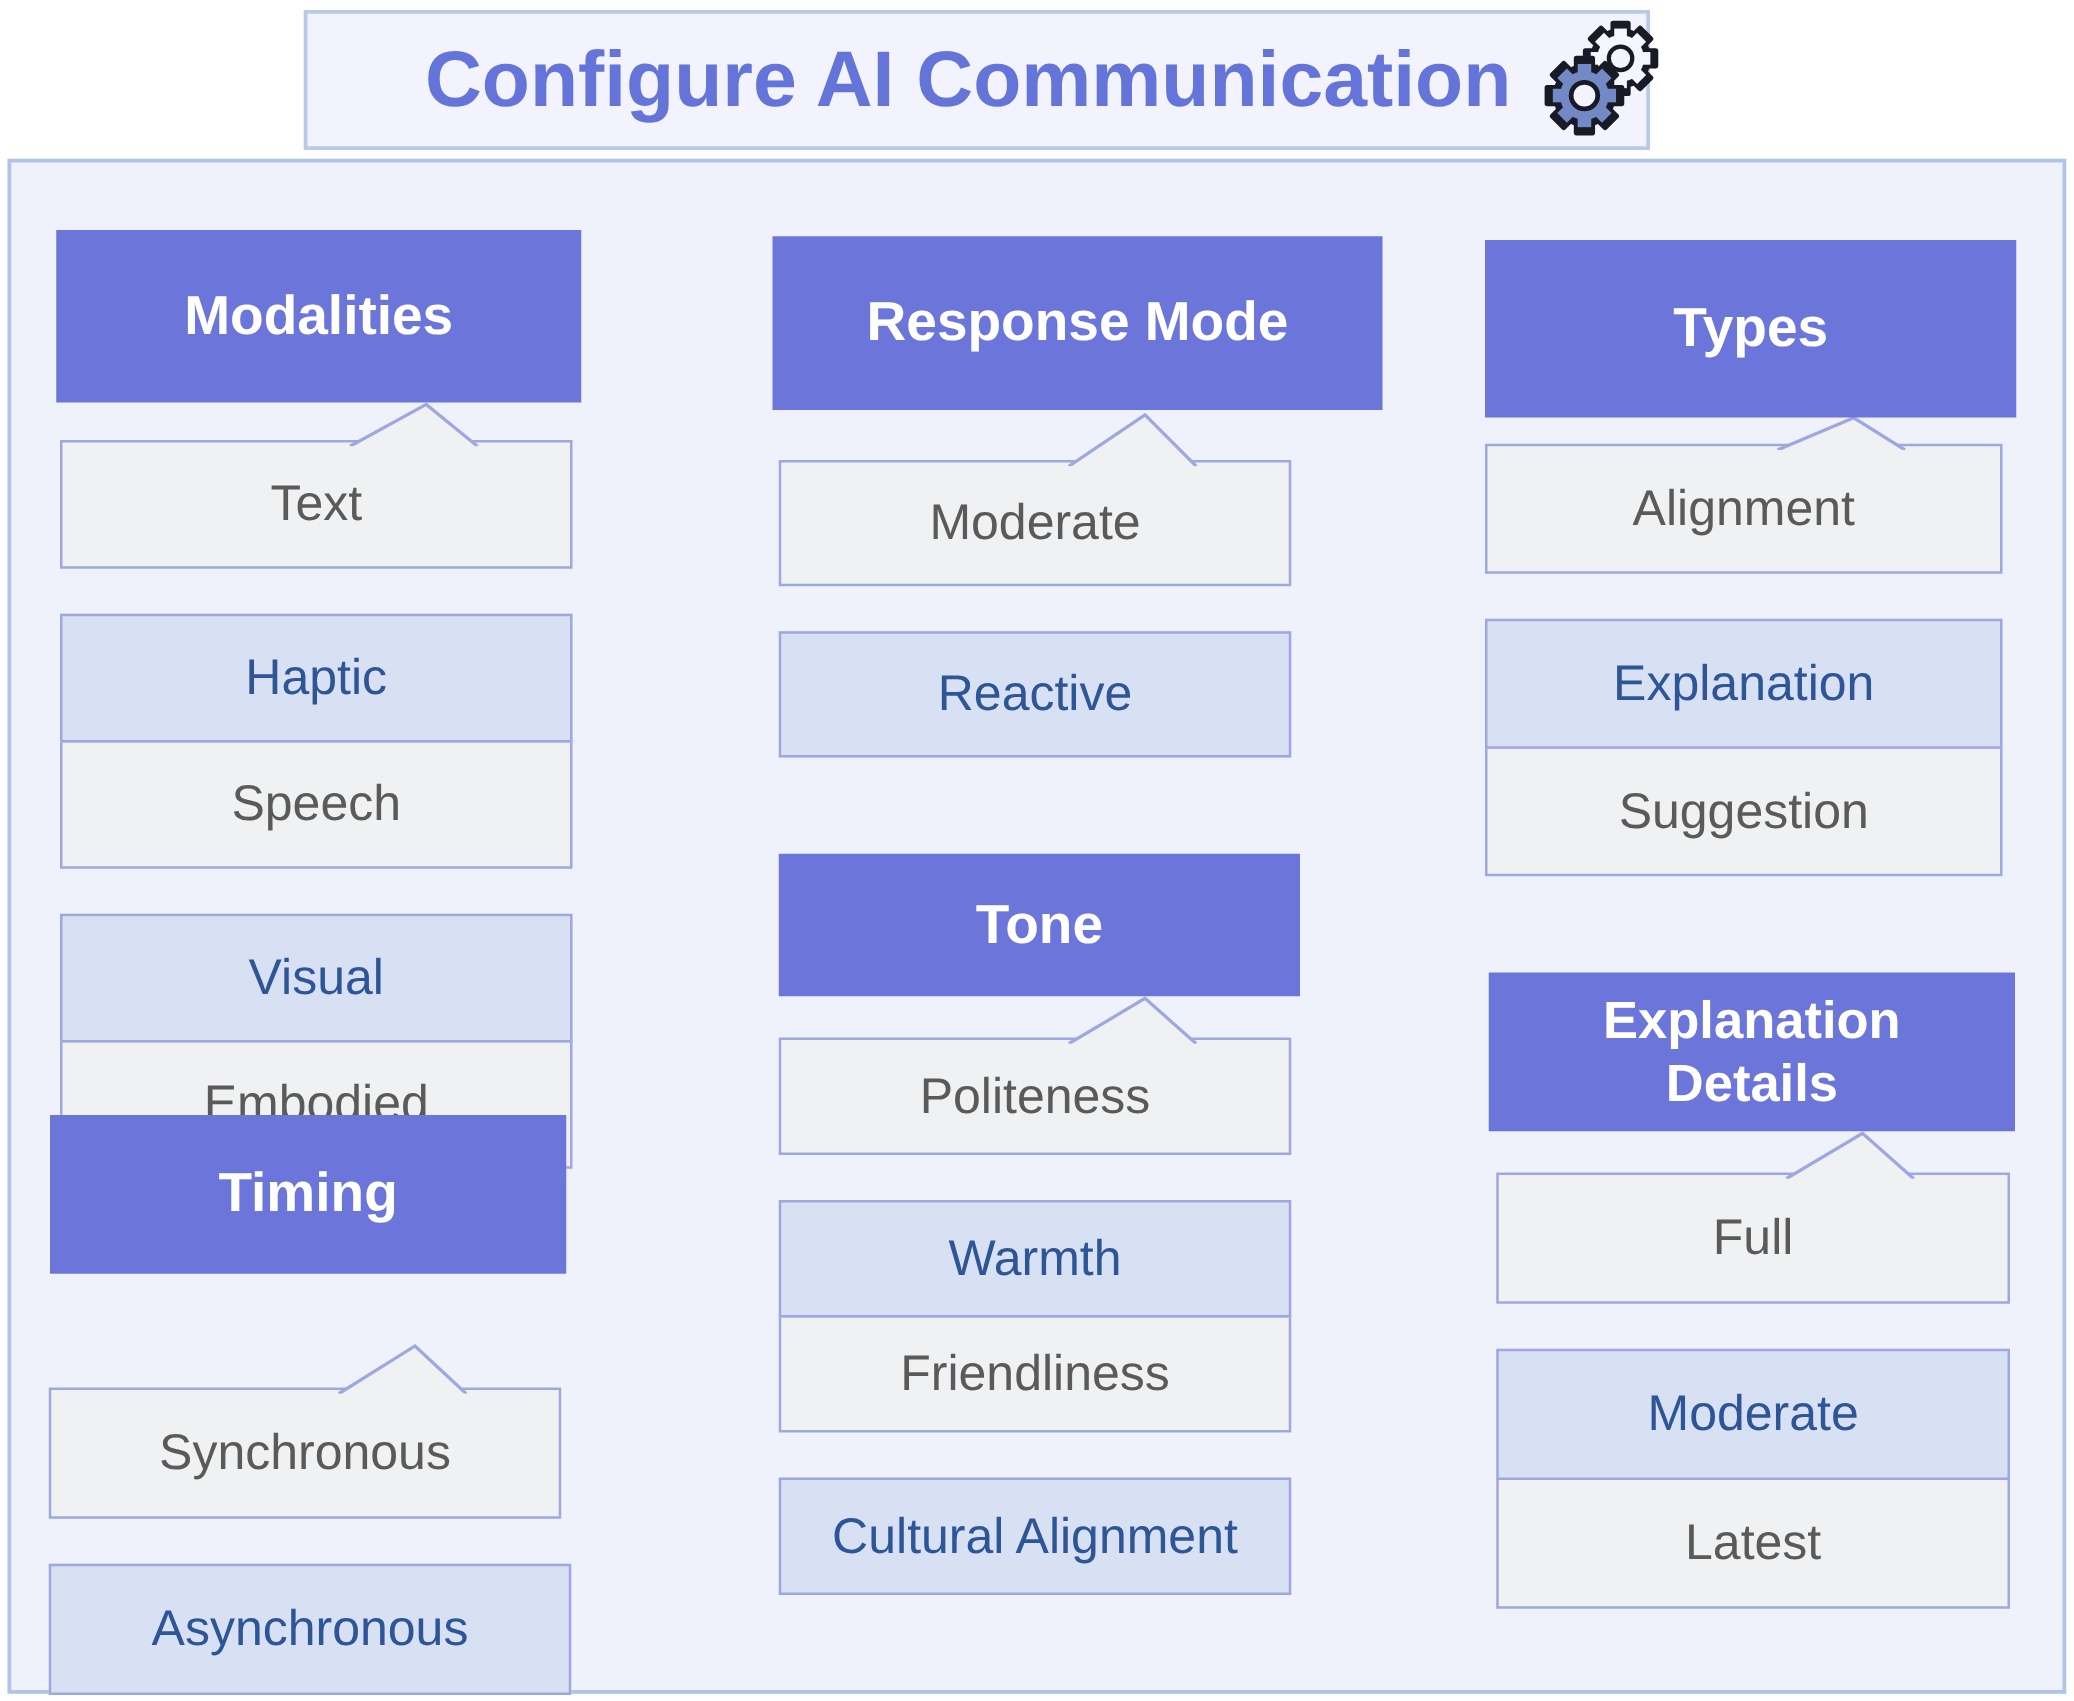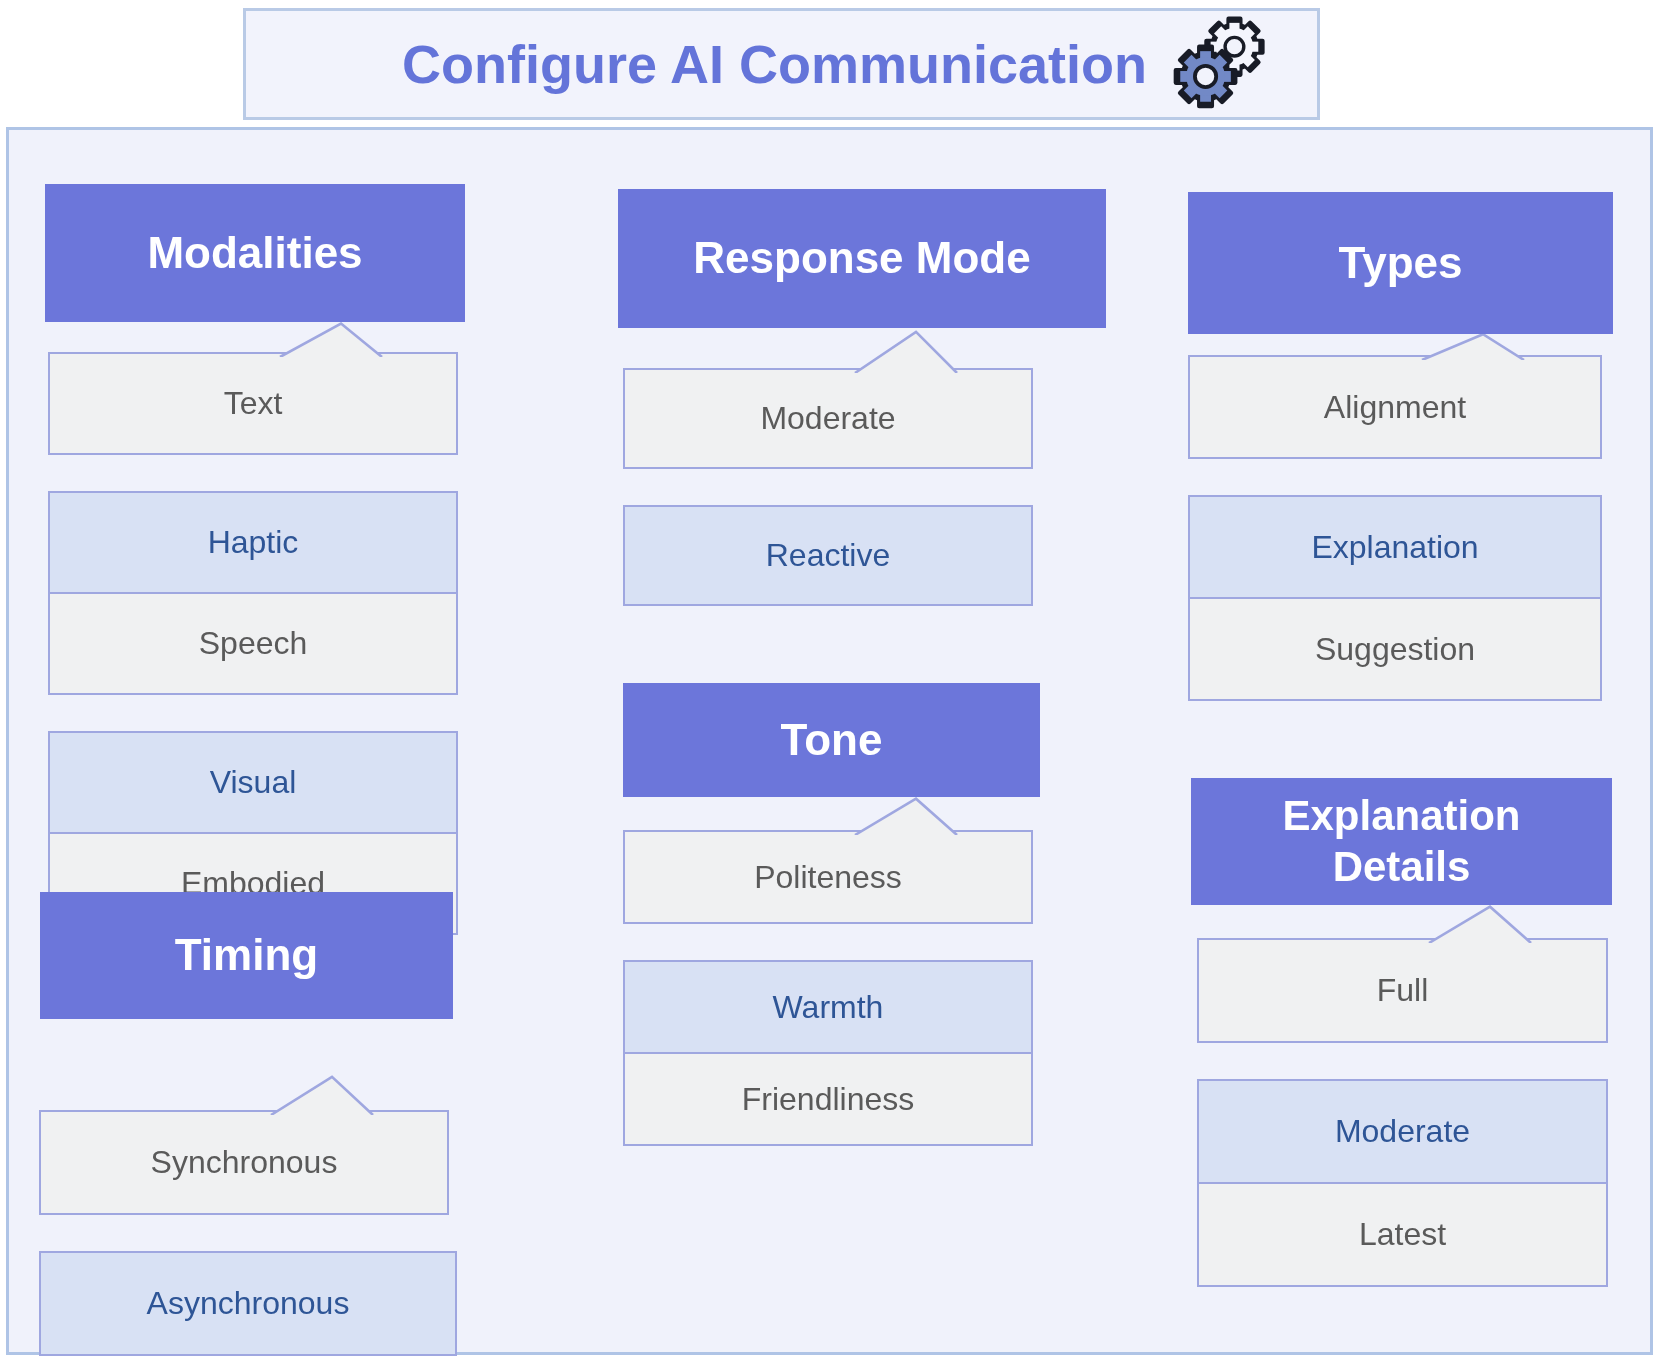--- a/index.html
+++ b/index.html
@@ -7,41 +7,41 @@
     position:relative;width:1659px;height:1361px;background:#ffffff;overflow:hidden;
     font-family:"Liberation Sans", sans-serif;
   }
   
   .title-bar{
     position:absolute;left:243px;top:8px;width:1077px;height:112px;box-sizing:border-box;
     background:var(--titlebar_bg,#F2F3FC);border:3px solid var(--titlebar_border,#B9CAE6);
     display:flex;align-items:center;justify-content:center;gap:22px;padding-left:110px;
   }
   .title-text{
-    font-size:54px;font-weight:bold;color:var(--title_text,#6474D9);letter-spacing:0px;white-space:nowrap;
+    font-size:63px;font-weight:bold;color:var(--title_text,#6474D9);letter-spacing:0px;white-space:nowrap;
   }
   .gears{width:102px;height:102px;flex:0 0 auto;margin-top:-4px;}
   
   .panel{
     position:absolute;left:6px;top:127px;width:1647px;height:1228px;box-sizing:border-box;
     background:var(--panel_bg,#F0F2FB);border:3px solid var(--panel_border,#AFC4E6);
   }
   
   .ghead{
     position:absolute;box-sizing:border-box;z-index:2;
     background:var(--header_bg,#6C76DA);color:var(--header_text,#ffffff);
     display:flex;align-items:center;justify-content:center;text-align:center;
     font-size:44px;font-weight:bold;line-height:1.2;
   }
   .glist{position:absolute;z-index:1;}
   .item{
     position:relative;box-sizing:border-box;width:100%;height:var(--ih,100px);
     background:var(--item_bg,#F0F1F2);border:2px solid var(--item_border,#9FA7E0);
     display:flex;align-items:center;justify-content:center;
-    font-size:32px;color:var(--item_text,#5A5A5A);white-space:nowrap;
+    font-size:40px;color:var(--item_text,#5A5A5A);white-space:nowrap;
   }
   .item + .item{margin-top:-2px;}
   .item.selected{
     background:var(--selected_bg,#D8E1F4);color:var(--selected_text,#2E5596);z-index:2;margin-top:36px;
   }
   .notch{
     position:absolute;left:56%;width:107px;z-index:4;
     top:calc(-1 * var(--nh,30px));height:calc(var(--nh,30px) + 5px);
   }
   
@@ -152,20 +152,21 @@
     <section class="group g-tone">
       <header class="ghead">Tone</header>
       <div class="glist">
         <svg class="notch" viewBox="0 0 107 45" preserveAspectRatio="none" aria-hidden="true">
           <polygon points="2,45 63,2 104,45" fill="#F0F1F2"></polygon>
           <polyline points="2,45 63,2 104,45" fill="none" stroke="#9FA7E0" stroke-width="2.6" vector-effect="non-scaling-stroke"></polyline>
         </svg>
       <div class="item">Politeness</div>
           <div class="item selected">Warmth</div>
           <div class="item">Friendliness</div>
+          <div class="item selected">Cultural Alignment</div>
         </div>
     </section>
 
     <section class="group g-timing">
       <header class="ghead">Timing</header>
       <div class="glist">
         <svg class="notch" viewBox="0 0 107 45" preserveAspectRatio="none" aria-hidden="true">
           <polygon points="2,45 63,2 104,45" fill="#F0F1F2"></polygon>
           <polyline points="2,45 63,2 104,45" fill="none" stroke="#9FA7E0" stroke-width="2.6" vector-effect="non-scaling-stroke"></polyline>
         </svg>

